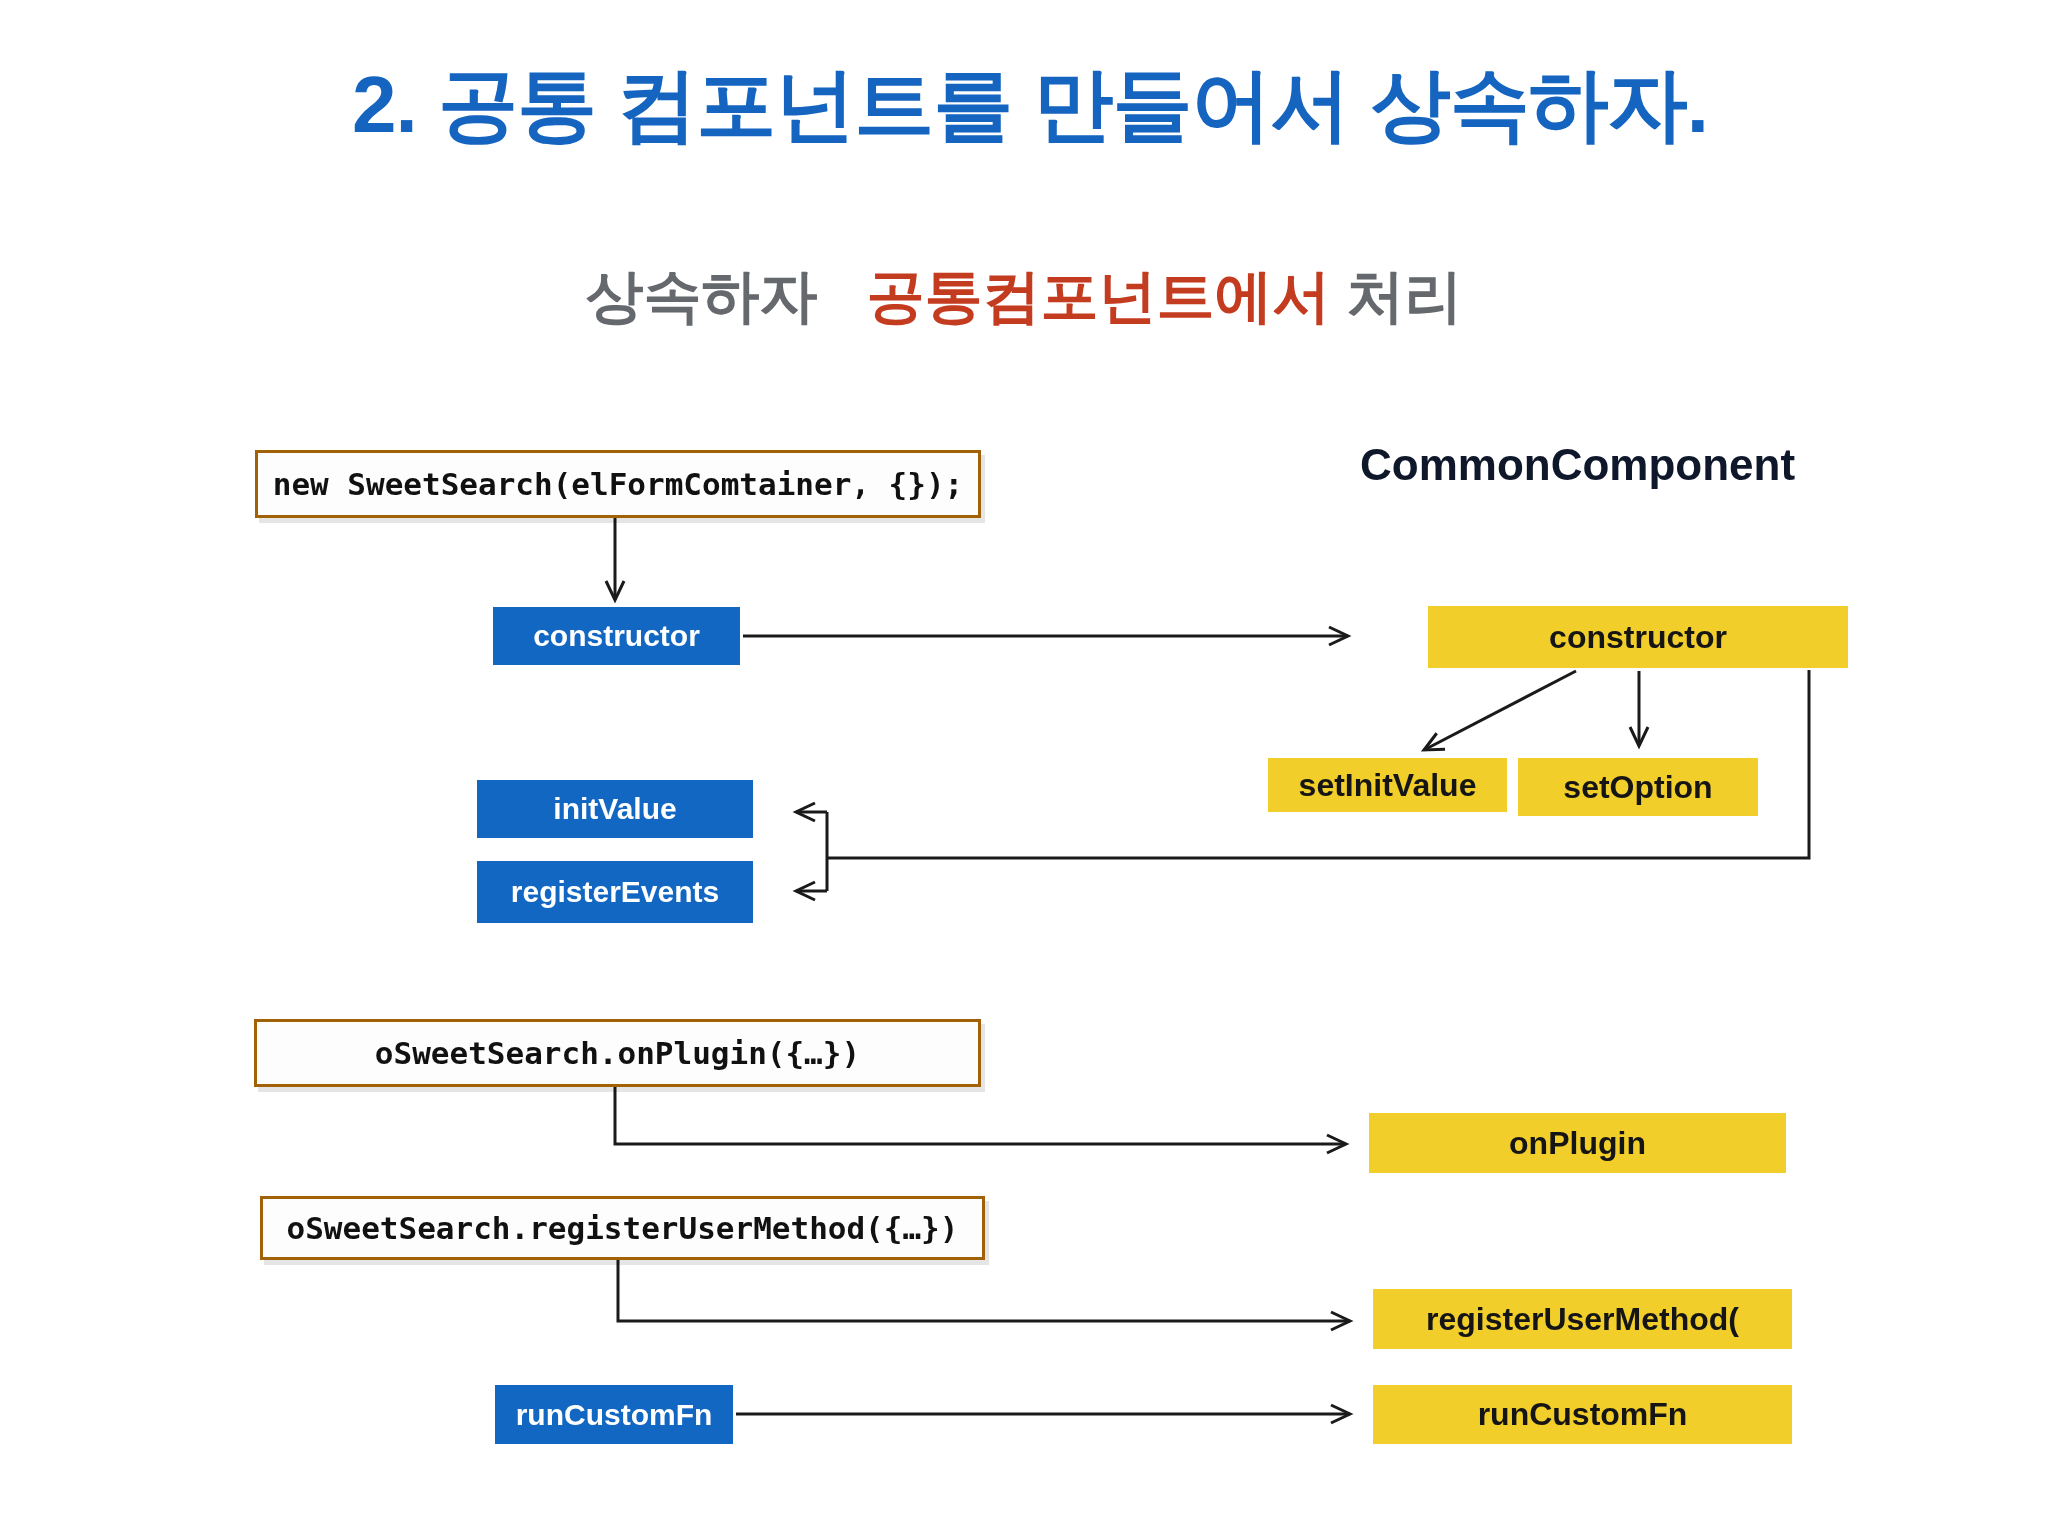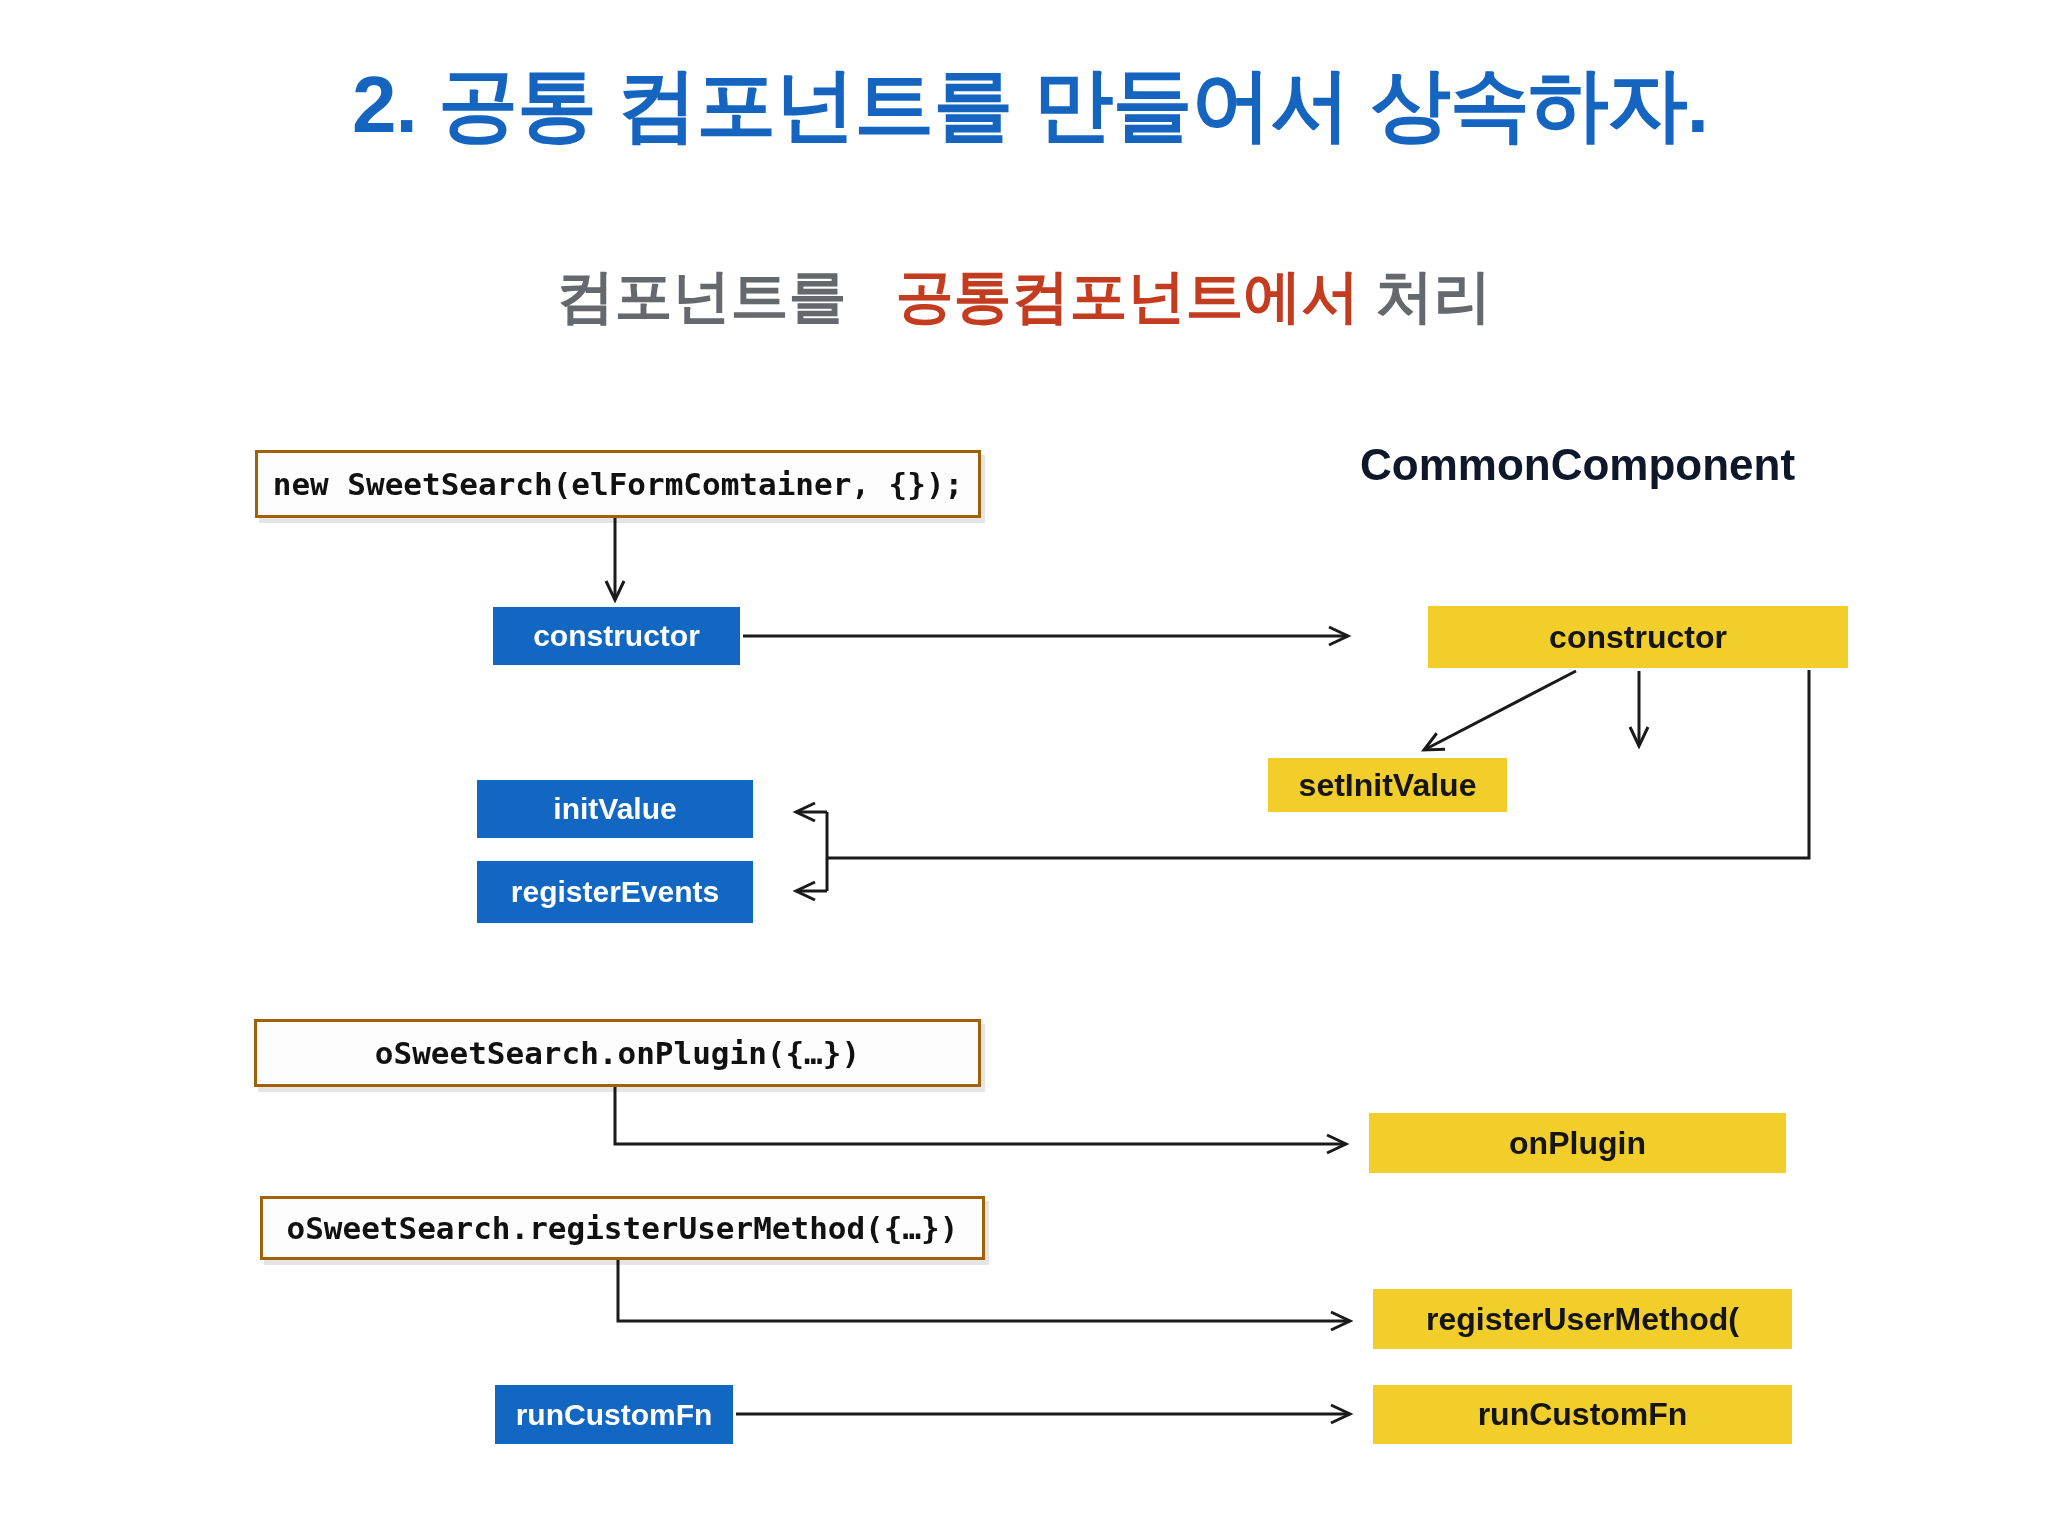--- a/index.html
+++ b/index.html
@@ -38,21 +38,21 @@
   svg.wires{position:absolute;left:0;top:0;width:2048px;height:1536px;pointer-events:none;}
   svg.wires path{stroke:#1a1a1a;stroke-width:3;fill:none;}
 </style>
 </head>
 <body>
 
 <div id="slide">
 
   <div class="title">2. 공통 컴포넌트를 만들어서 상속하자.</div>
 
-  <div class="subtitle"><span>컴포넌트를 </span><span class="hl">공통컴포넌트에서</span><span> 처리</span></div>
+  <div class="subtitle"><span>상속하자 </span><span class="hl">공통컴포넌트에서</span><span> 처리</span></div>
 
   <div class="class-label">CommonComponent</div>
 
   <svg class="wires" viewBox="0 0 2048 1536">
     <defs>
       <marker id="arr" markerUnits="userSpaceOnUse" markerWidth="30" markerHeight="30" refX="24" refY="13" orient="auto">
         <path d="M5,4 L24,13 L5,22"></path>
       </marker>
     </defs>
     <path d="M615,515 V600" marker-end="url(#arr)"></path>
@@ -72,17 +72,18 @@
   <div class="caller" id="caller-onplugin">oSweetSearch.onPlugin({…})</div>
   <div class="caller" id="caller-register">oSweetSearch.registerUserMethod({…})</div>
 
   <div class="node blue" id="node-ss-constructor">constructor</div>
   <div class="node blue" id="node-initvalue">initValue</div>
   <div class="node blue" id="node-registerevents">registerEvents</div>
   <div class="node blue" id="node-ss-runcustomfn">runCustomFn</div>
 
   <div class="node yellow" id="node-cc-constructor">constructor</div>
   <div class="node yellow" id="node-setinitvalue">setInitValue</div>
+  <div class="node yellow" id="node-setoption">setOption</div>
   <div class="node yellow" id="node-onplugin">onPlugin</div>
   <div class="node yellow" id="node-registerusermethod">registerUserMethod(</div>
   <div class="node yellow" id="node-cc-runcustomfn">runCustomFn</div>
 
 </div>
 
 </body></html>

